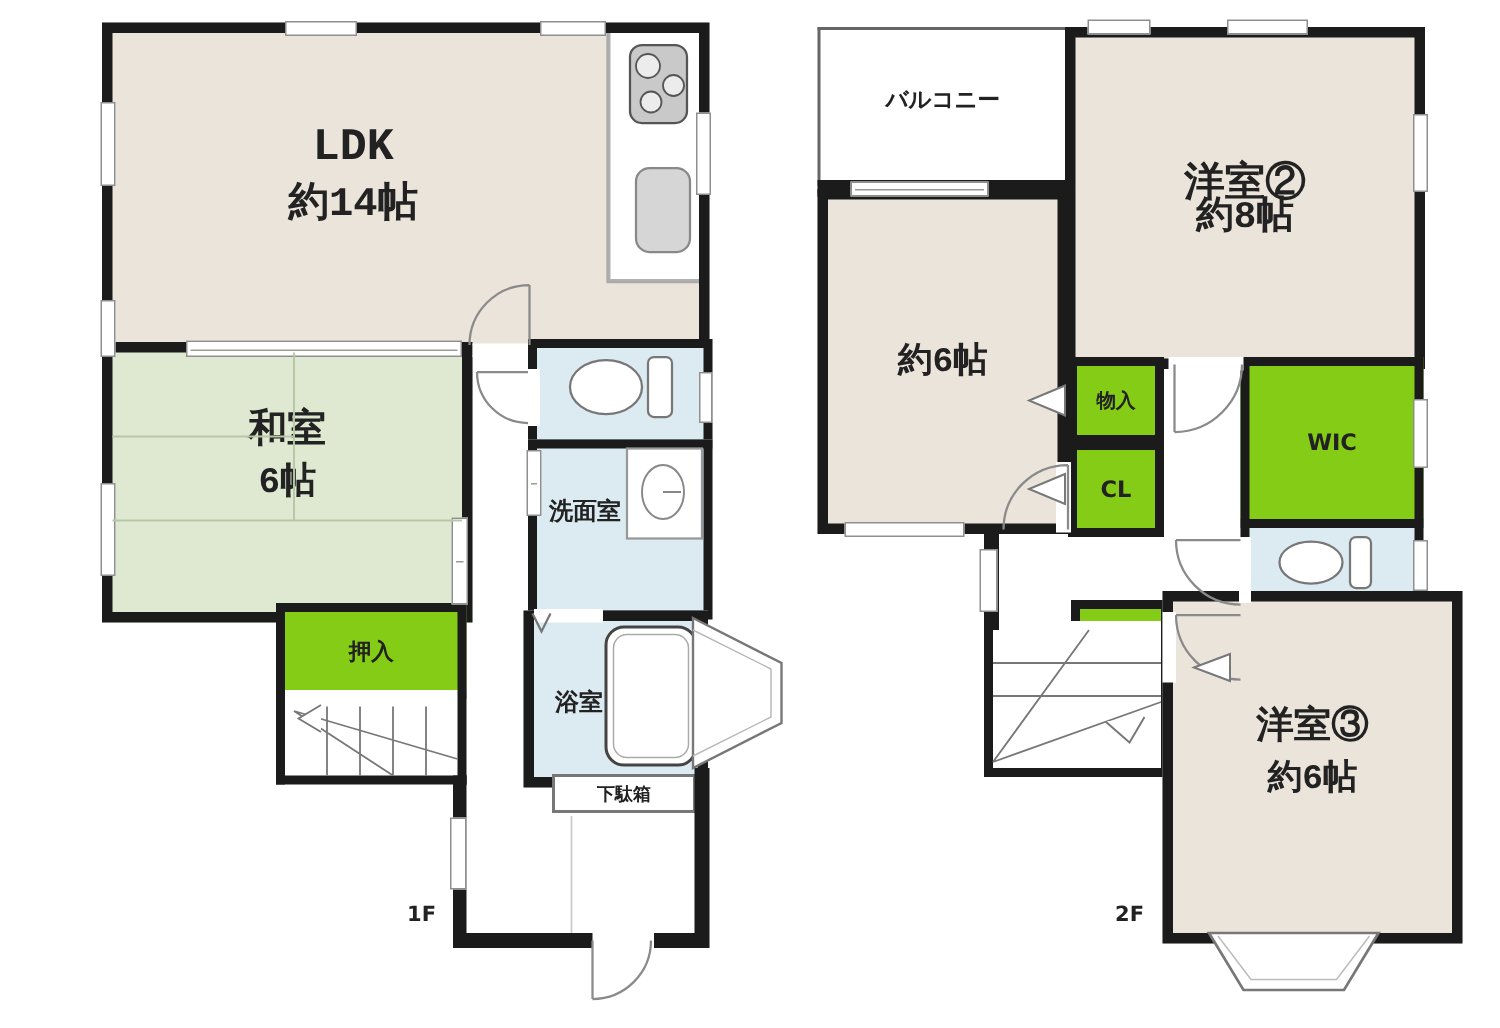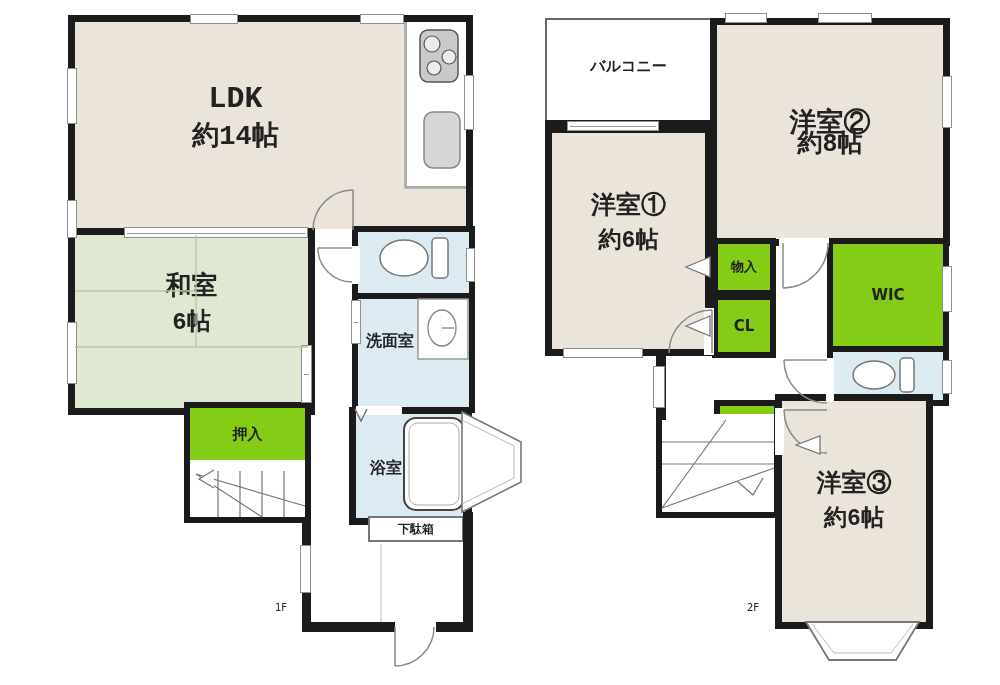--- a/index.html
+++ b/index.html
@@ -13,21 +13,21 @@
   .green{background:#dfe9d2;}
   .blue{background:#dcebf2;}
   .tan{background:#84cc16;}
   .whitebg{background:#fff;}
   .rlabel{position:absolute;left:0;right:0;text-align:center;font-weight:bold;line-height:1.3;font-family:Liberation Mono, monospace;}
   .flexc{display:flex;align-items:center;justify-content:center;font-weight:bold;}
   .wallseg{position:absolute;background:#1b1b1b;z-index:3;}
   .punch{position:absolute;background:#fff;z-index:4;}
   .window{position:absolute;background:#fff;border:1.5px solid #8f8f8f;box-sizing:border-box;z-index:5;}
   .slide::after{content:"";position:absolute;left:2px;right:2px;top:50%;border-top:1px solid #9a9a9a;}
-  .flabel{position:absolute;font-weight:normal;font-size:10px;text-align:center;width:46px;z-index:6;}
+  .flabel{position:absolute;font-weight:bold;font-size:14px;text-align:center;width:46px;z-index:6;}
   svg.overlay{position:absolute;left:0;top:0;z-index:7;pointer-events:none;}
   .kcounter{position:absolute;background:#fff;border-left:2px solid #b0b0b0;border-bottom:2px solid #b0b0b0;box-sizing:border-box;z-index:2;}
   .balcony{position:absolute;box-sizing:border-box;border:2.5px solid #666;border-bottom:none;background:#fff;}
   .cab{position:absolute;box-sizing:border-box;background:#fff;border:2px solid #777;z-index:2;}
 </style>
 </head>
 <body>
 
 <div class="plan">
 
@@ -85,21 +85,20 @@
   <div class="window" style="left:300px;top:545px;width:11px;height:48px"></div>
   <div class="window slide" style="left:301px;top:345px;width:11px;height:58px"></div>
   <div class="window slide" style="left:351px;top:300px;width:10px;height:44px"></div>
 
   <div class="balcony" style="left:545px;top:18px;width:167px;height:106px">
     <div class="rlabel" style="top:38px;font-size:15px">バルコニー</div>
   </div>
   <div class="wallseg" style="left:545px;top:120px;width:170px;height:11px"></div>
 
   <div class="room beige w7" style="left:545px;top:126px;width:167px;height:230px">
-    <div class="rlabel" style="top:58px;font-size:25px">洋室①</div>
     <div class="rlabel" style="top:94px;font-size:23px">約6帖</div>
   </div>
 
   <div class="room beige w7" style="left:710px;top:18px;width:240px;height:228px">
     <div class="rlabel" style="top:82px;font-size:27px">洋室②</div>
     <div class="rlabel" style="top:104px;font-size:25px">約8帖</div>
   </div>
 
   <div class="room tan w6 flexc" style="left:712px;top:238px;width:64px;height:58px;font-size:13px">
     <span>物入</span>
@@ -112,21 +111,21 @@
   </div>
 
   <div class="room blue w6" style="left:827px;top:346px;width:122px;height:60px"></div>
 
   <div class="room tan w6 flexc" style="left:714px;top:400px;width:66px;height:64px;font-size:13px">
     <span>物入</span>
   </div>
 
   <div class="room whitebg w6 noTop" style="left:656px;top:414px;width:124px;height:104px"></div>
 
-  <div class="room beige w7" style="left:775px;top:394px;width:158px;height:235px">
+  <div class="room beige w7" style="left:775px;top:394px;width:200px;height:235px">
     <div class="rlabel" style="top:68px;font-size:25px">洋室③</div>
     <div class="rlabel" style="top:104px;font-size:23px">約6帖</div>
   </div>
 
   <div class="flabel" style="left:730px;top:602px">2F</div>
 
   <div class="wallseg" style="left:656px;top:352px;width:10px;height:68px"></div>
 
   <div class="punch" style="left:779px;top:238px;width:50px;height:9px"></div>
   <div class="punch" style="left:704px;top:308px;width:10px;height:47px"></div>

